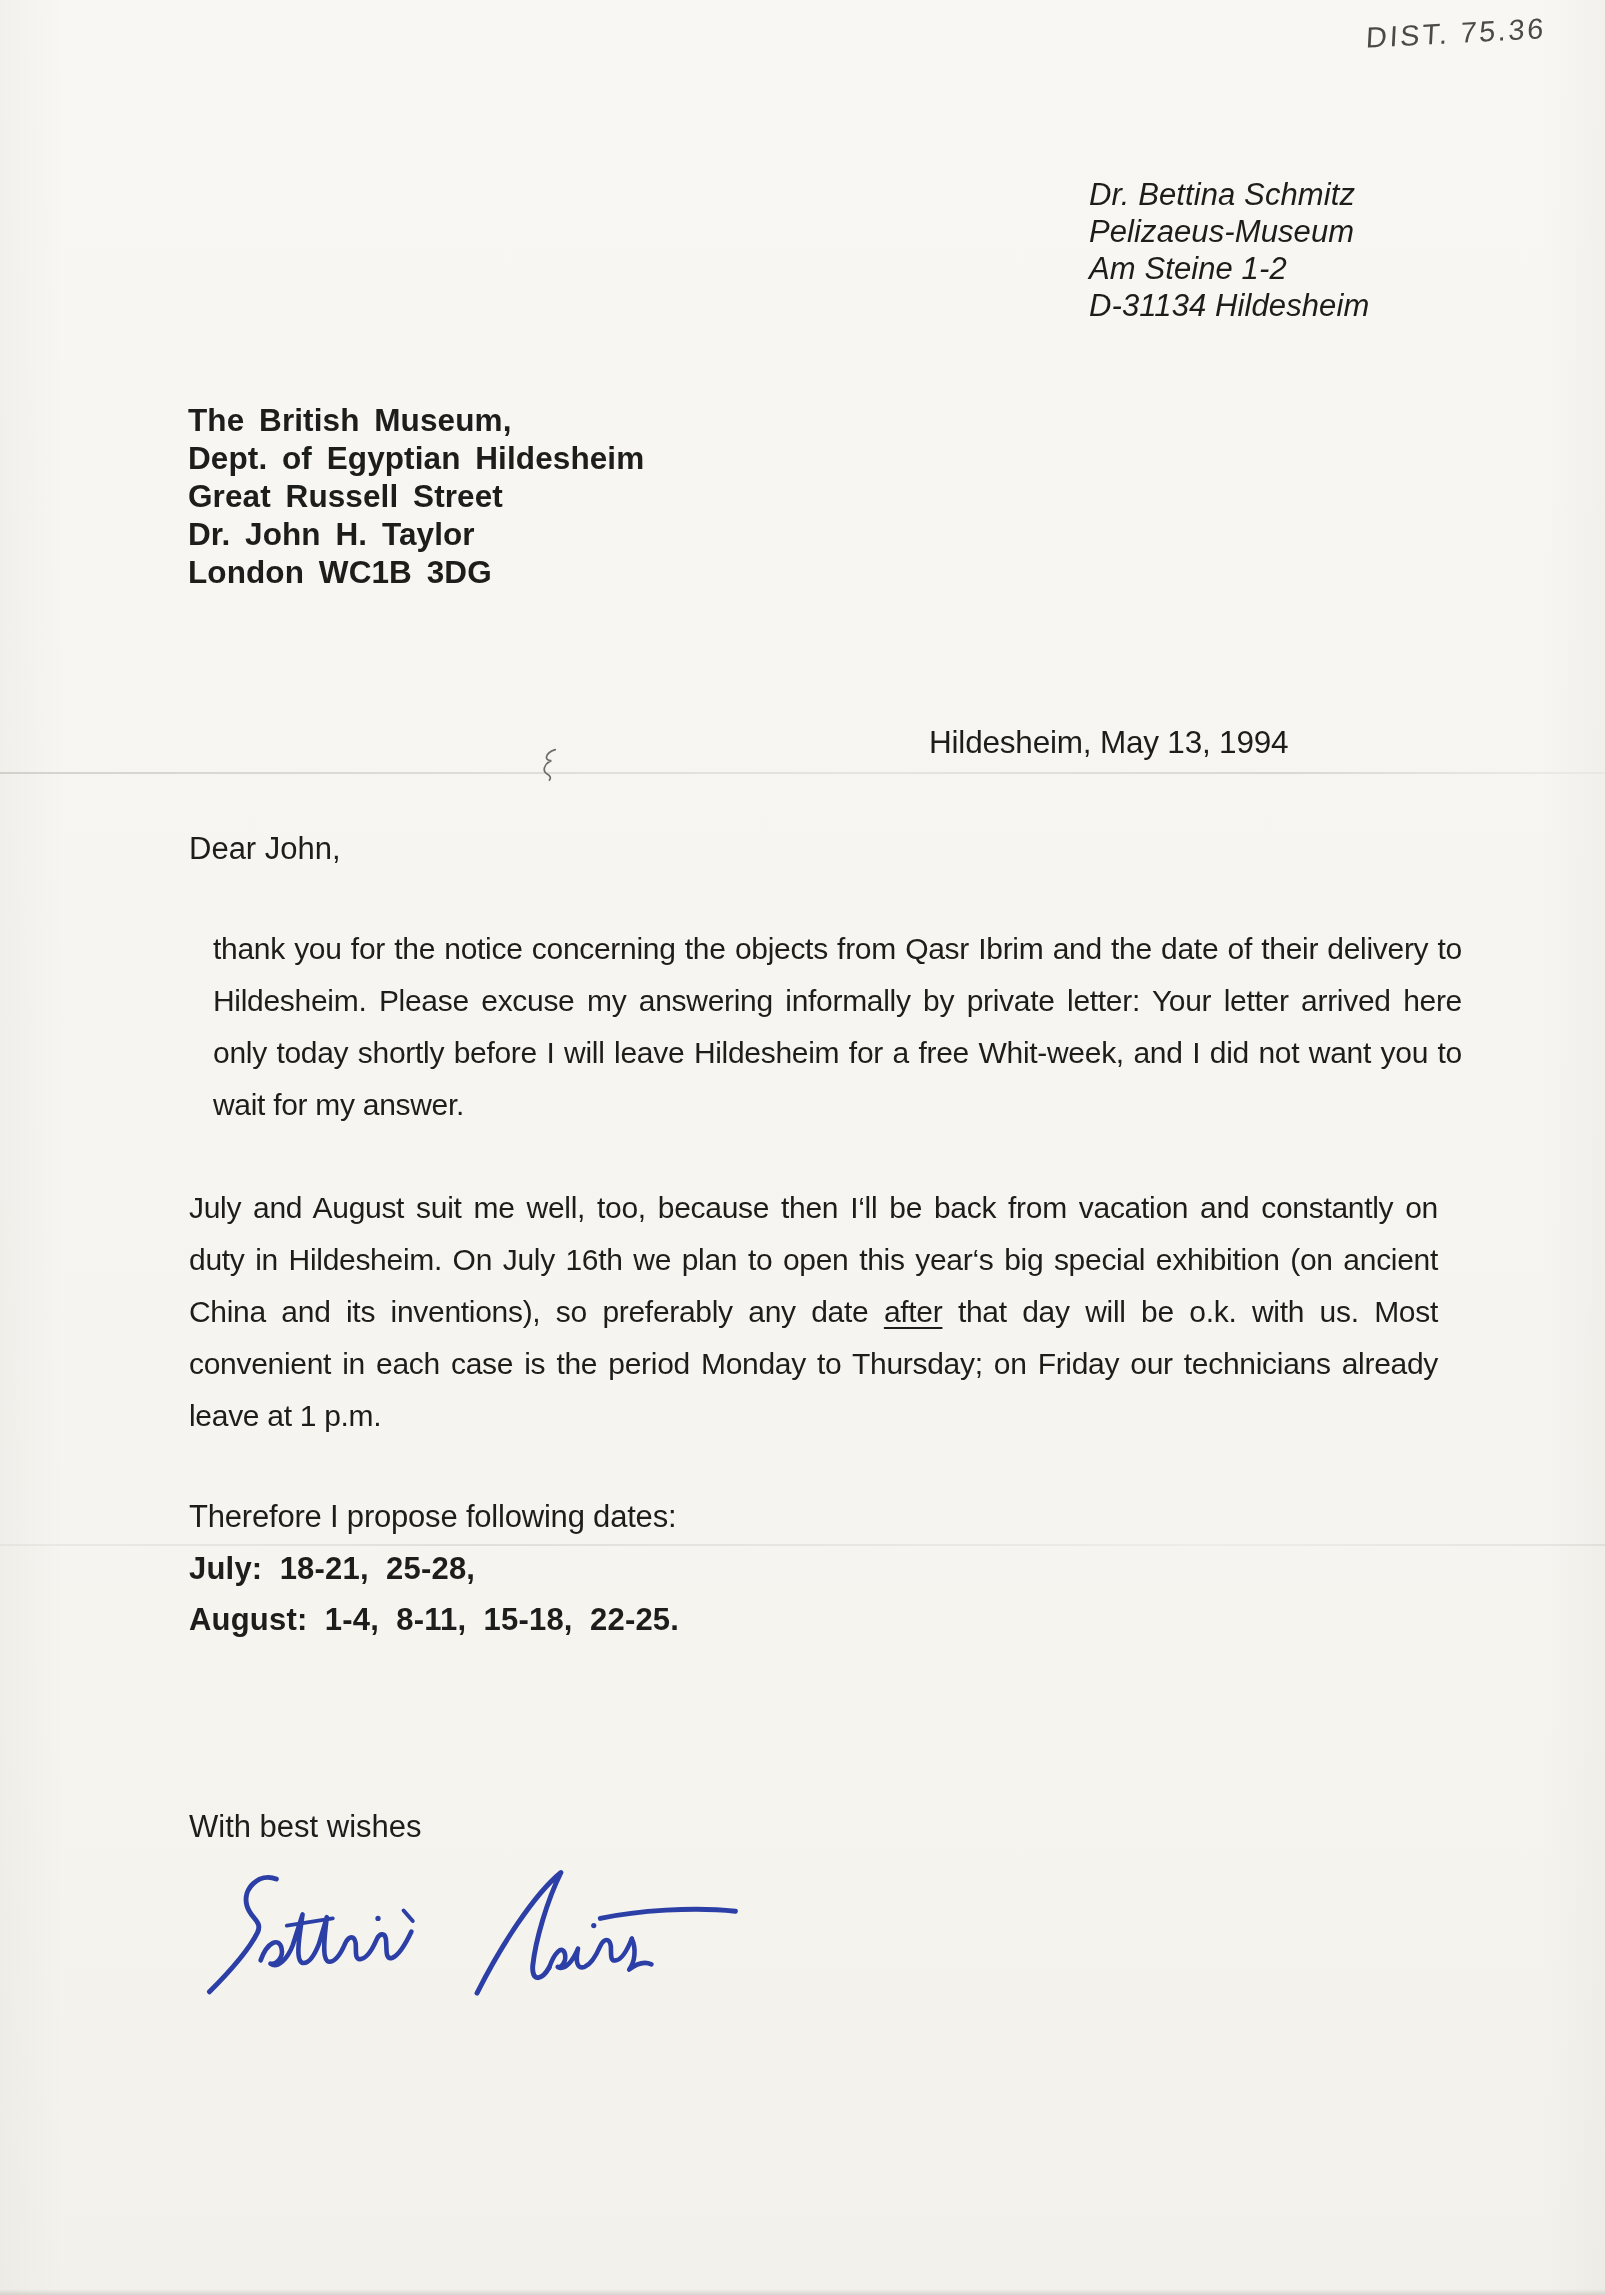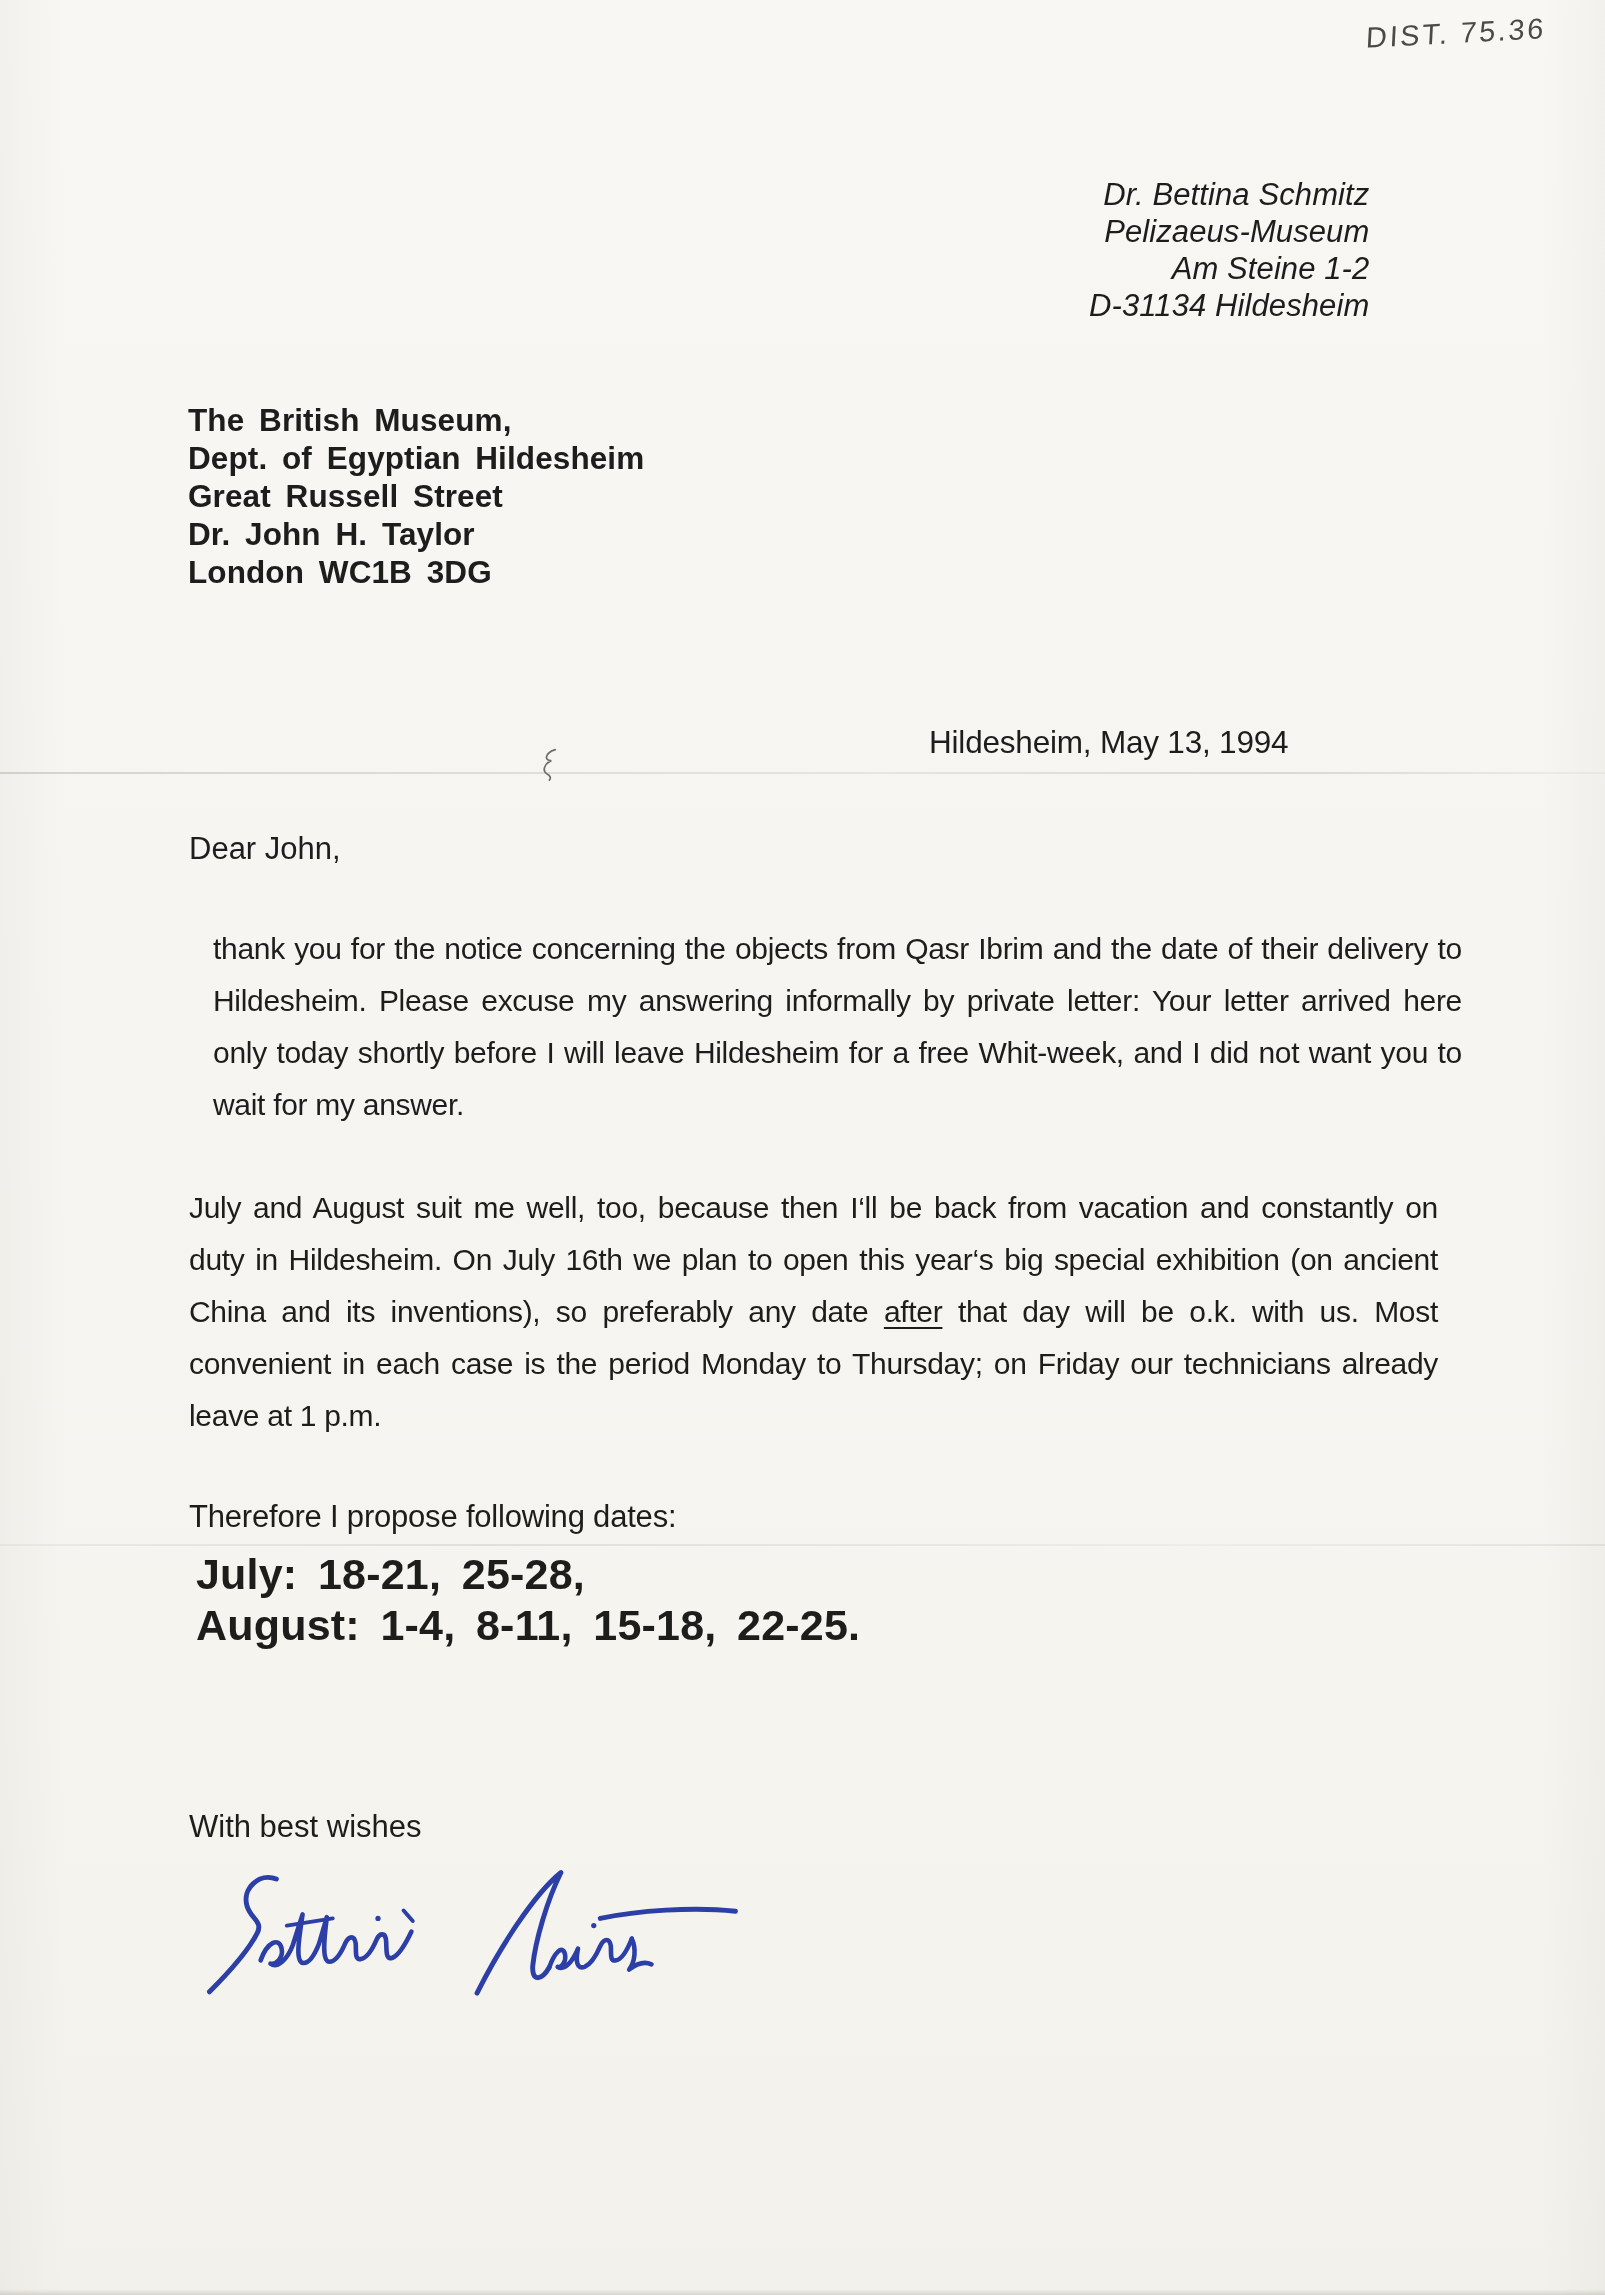--- a/index.html
+++ b/index.html
@@ -28,21 +28,20 @@
     position:absolute; left:1366px; top:17px;
     font-size:29px; letter-spacing:2.6px; color:#4a4a46;
     transform:rotate(-3deg) skewX(-6deg);
     font-weight:500;
   }
 
   .sender{
     position:absolute; left:1089px; top:176px;
     font-style:italic; font-size:31px; line-height:37px;
     letter-spacing:0.1px;
-    text-align:right;
   }
   .sender div{ white-space:nowrap; }
 
   .recipient{
     position:absolute; left:188px; top:365px;
     font-weight:bold; font-size:31.5px; line-height:38px;
     word-spacing:5.9px; letter-spacing:0.1px;margin-top:36px;
   }
   .recipient div{ white-space:nowrap; }
 
@@ -75,22 +74,22 @@
   }
   .par1{ top:923px;margin-left:24px; }
   .par2{ top:1182px; }
   .par2 .uword{ text-decoration:underline; text-underline-offset:4.6px; text-decoration-thickness:2px; }
 
   .proposal-intro{
     position:absolute; left:189px; top:1501px;
     font-size:31px; line-height:1; letter-spacing:-0.2px;
   }
   .dates-line{
-    position:absolute; left:196px;
-    font-size:43px; line-height:1; font-weight:bold;
+    position:absolute; left:189px;
+    font-size:31px; line-height:1; font-weight:bold;
     word-spacing:8.5px; letter-spacing:0.2px;
   }
   .dates-july{ top:1553px; }
   .dates-august{ top:1604px; }
 
   .closing{
     position:absolute; left:189px; top:1811px;
     font-size:31px; line-height:1;
   }
 

